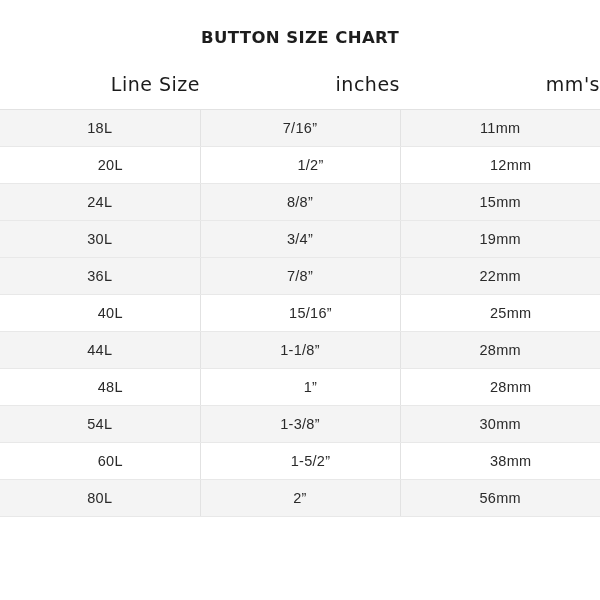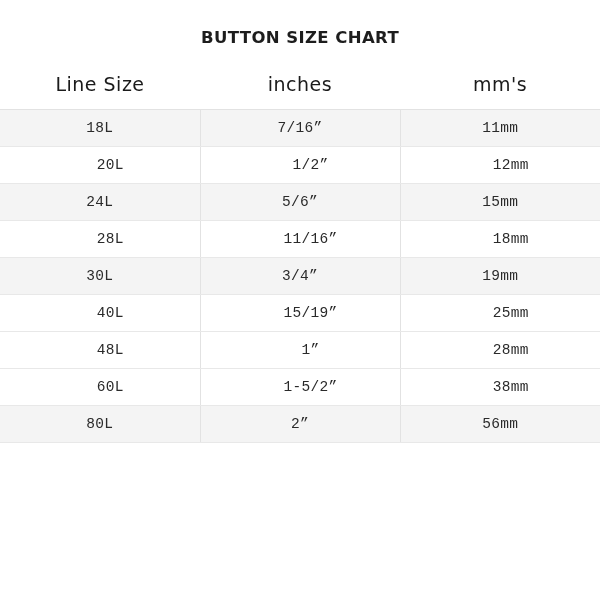--- a/index.html
+++ b/index.html
@@ -38,27 +38,27 @@
     margin-top: 20px;
   }
   table.size-table col.c1 { width: 200px; }
   table.size-table col.c2 { width: 200px; }
   table.size-table col.c3 { width: 200px; }
   table.size-table th {
     font-family: "DejaVu Sans", sans-serif;
     font-weight: normal;
     font-size: 19px;
     color: #1b1b1b;
-    text-align: center;
+    text-align: right;
     padding: 6px 0 14px 0;
     border: none;
     letter-spacing: 0.5px;
   }
   table.size-table td {
-    font-family: Liberation Mono, monospace;
+    font-family: Liberation Sans, sans-serif;
     font-size: 14.5px;
     color: #2a2a2a;
     text-align: center;
     height: 36px;
     padding: 0;
     border-right: 1px solid #e2e2e2;
     border-bottom: 1px solid #e8e8e8;
     letter-spacing: 0.3px;
   }
   table.size-table td:last-child {
@@ -101,42 +101,52 @@
         <td>7/16”</td>
         <td>11mm</td>
       </tr>
       <tr class="row-even">
         <td>20L</td>
         <td>1/2”</td>
         <td>12mm</td>
       </tr>
       <tr class="row-odd">
         <td>24L</td>
-        <td>5/6”</td>
+        <td>8/8”</td>
         <td>15mm</td>
-      </tr>
-      <tr class="row-even">
-        <td>28L</td>
-        <td>11/16”</td>
-        <td>18mm</td>
       </tr>
       <tr class="row-odd">
         <td>30L</td>
         <td>3/4”</td>
         <td>19mm</td>
       </tr>
+      <tr class="row-odd">
+        <td>36L</td>
+        <td>7/8”</td>
+        <td>22mm</td>
+      </tr>
       <tr class="row-even">
         <td>40L</td>
-        <td>15/19”</td>
+        <td>15/16”</td>
         <td>25mm</td>
+      </tr>
+      <tr class="row-odd">
+        <td>44L</td>
+        <td>1-1/8”</td>
+        <td>28mm</td>
       </tr>
       <tr class="row-even">
         <td>48L</td>
         <td>1”</td>
         <td>28mm</td>
+      </tr>
+      <tr class="row-odd">
+        <td>54L</td>
+        <td>1-3/8”</td>
+        <td>30mm</td>
       </tr>
       <tr class="row-even">
         <td>60L</td>
         <td>1-5/2”</td>
         <td>38mm</td>
       </tr>
       <tr class="row-odd">
         <td>80L</td>
         <td>2”</td>
         <td>56mm</td>

